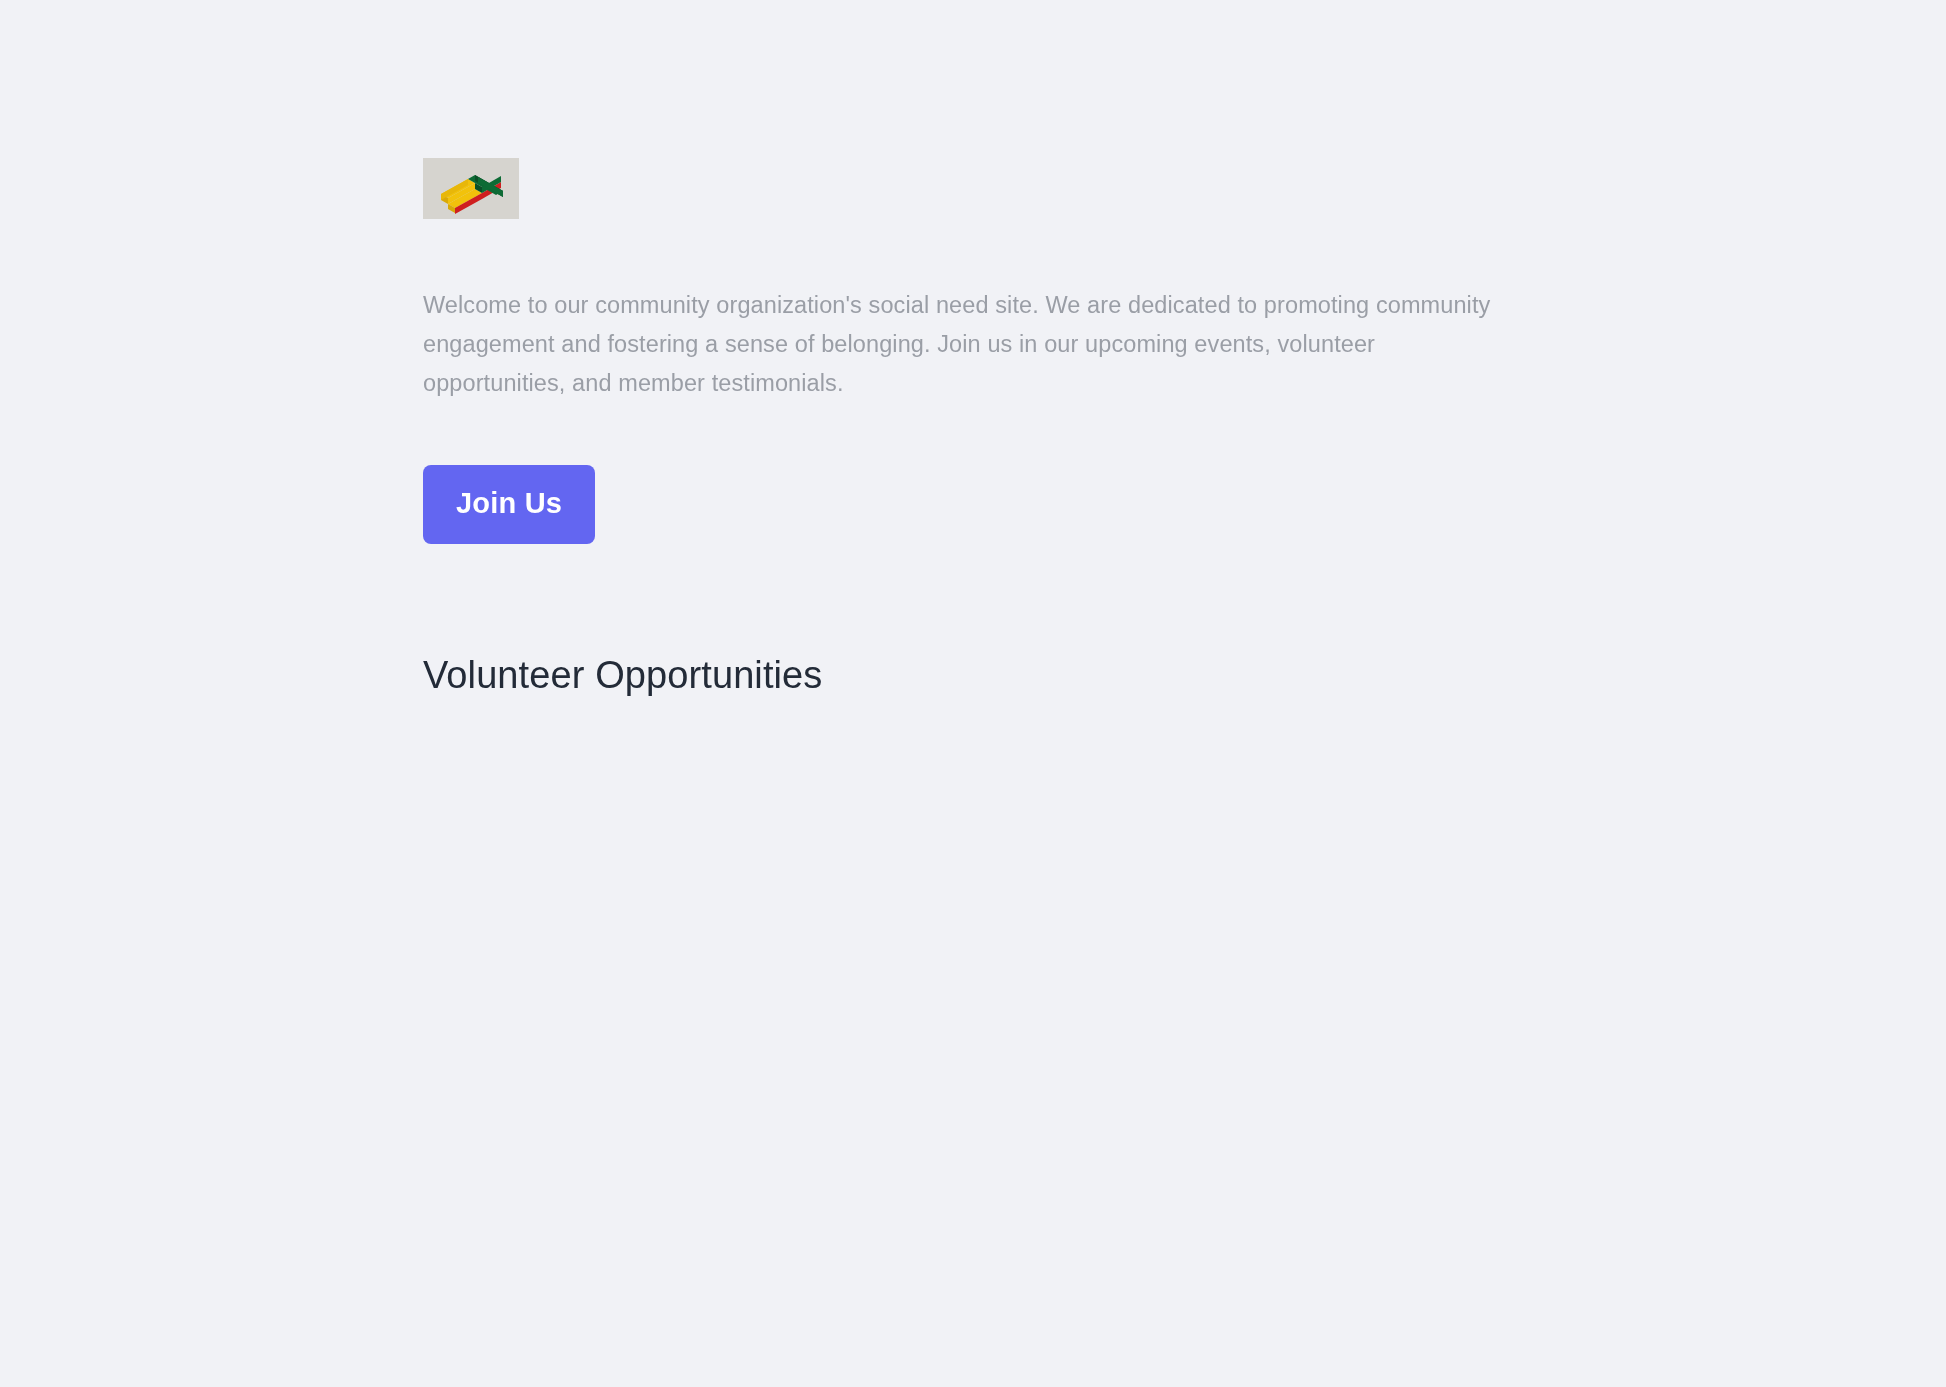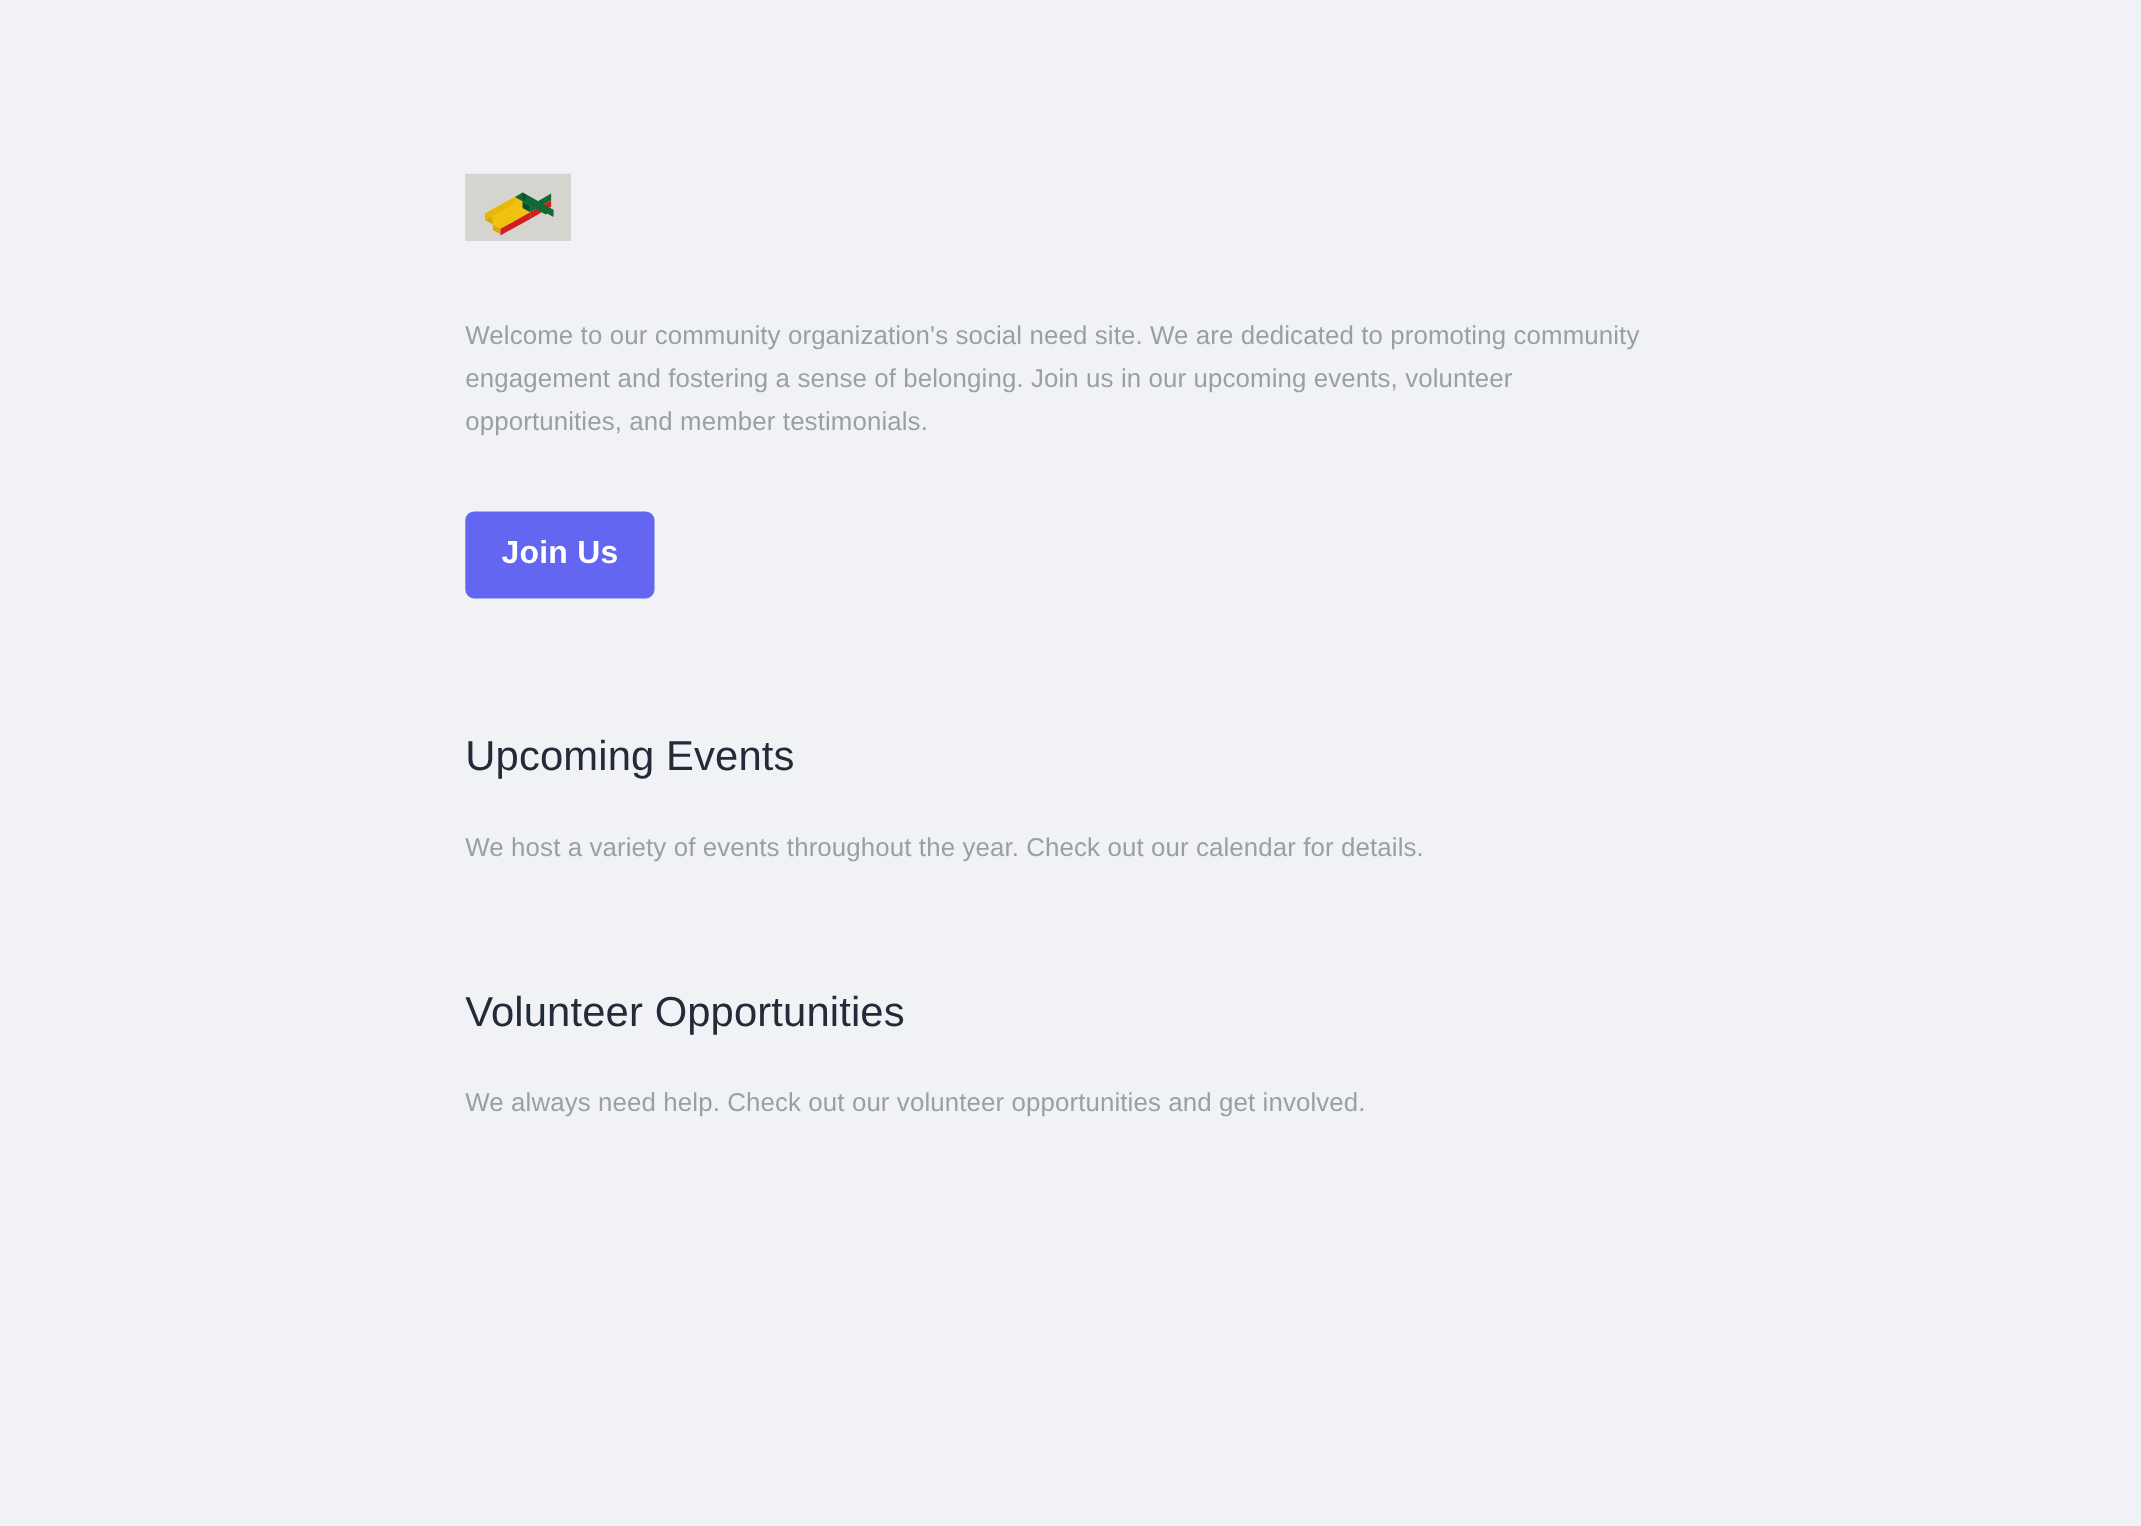--- a/index.html
+++ b/index.html
@@ -147,27 +147,22 @@
         </div>
       </div>
 
       <p class="hero-text">Welcome to our community organization's social need site. We are dedicated to promoting community engagement and fostering a sense of belonging. Join us in our upcoming events, volunteer opportunities, and member testimonials.</p>
 
       <div class="btn-row">
         <button class="btn-join" type="button">Join Us</button>
       </div>
     </div>
 
-    <div class="section section-first">
-      <h2 class="section-title">Upcoming Events</h2>
-      <p class="section-body">We host a variety of events throughout the year. Check out our calendar for details.</p>
-    </div>
 
     <div class="section">
       <h2 class="section-title">Volunteer Opportunities</h2>
-      <p class="section-body">We always need help. Check out our volunteer opportunities and get involved.</p>
     </div>
 
 
     <div class="spacer-bottom"></div>
 
   </div>
 </div>
 
 </body></html>

